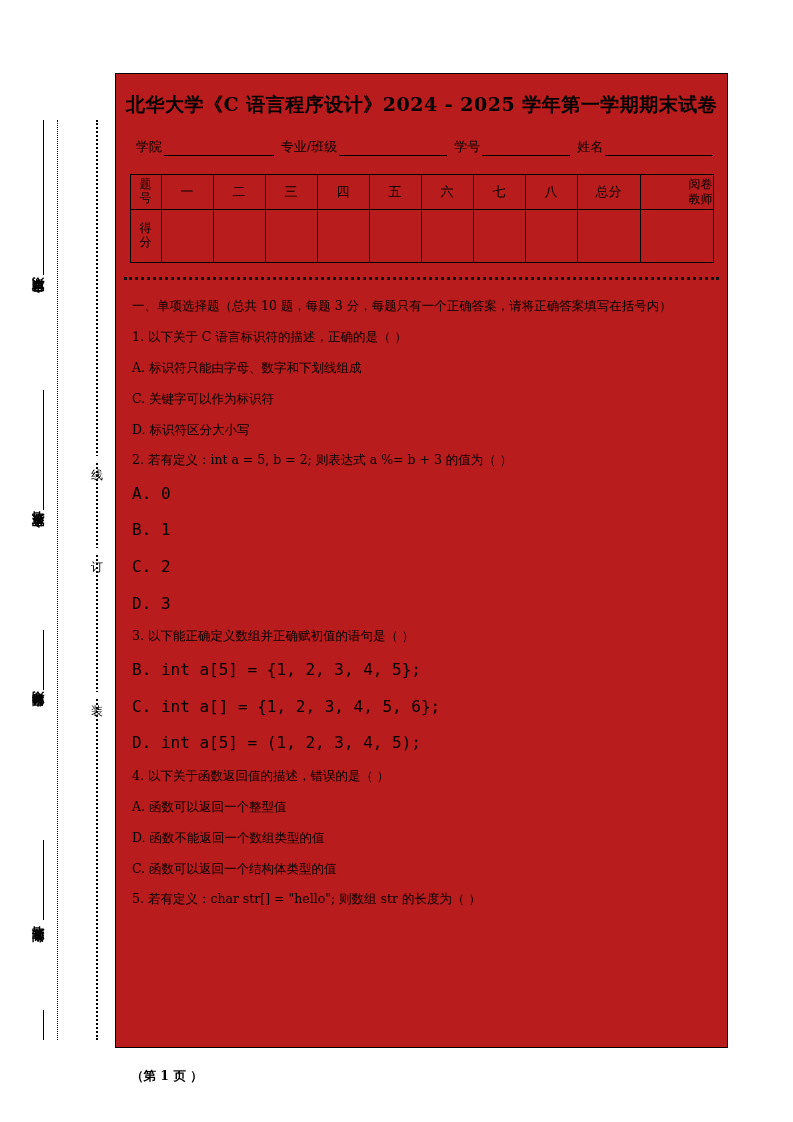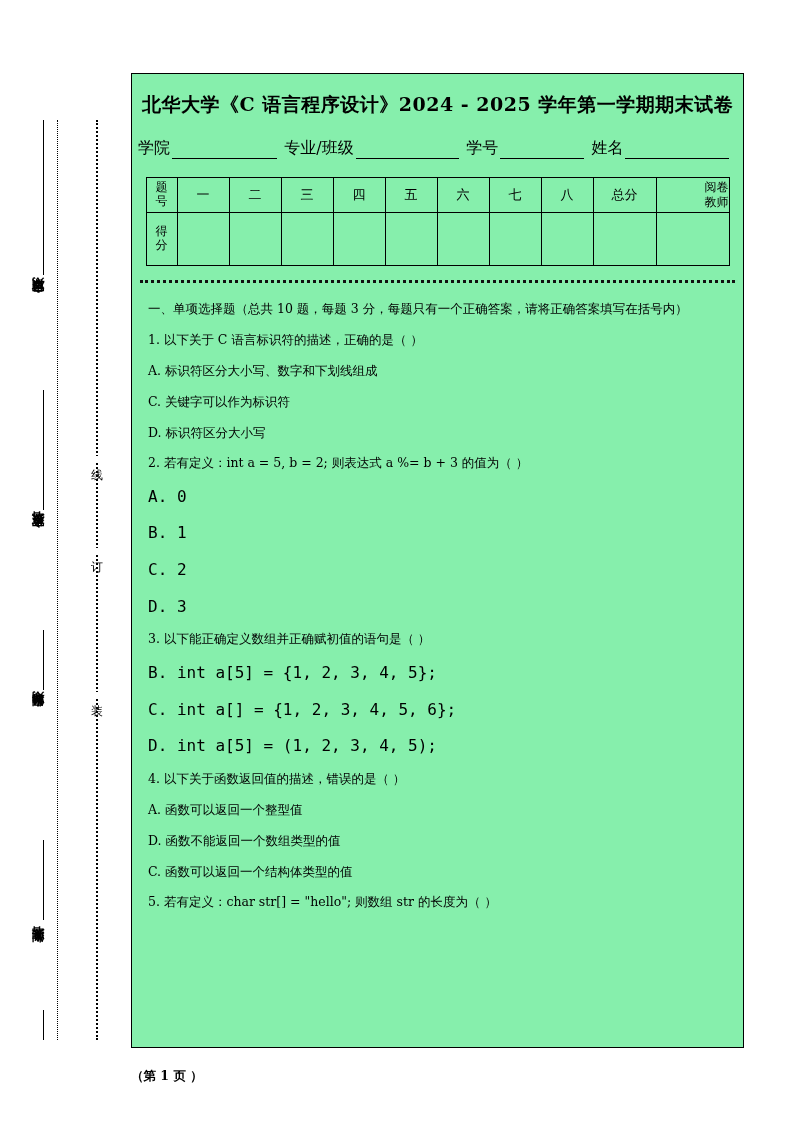--- a/index.html
+++ b/index.html
@@ -78,45 +78,45 @@
     padding: 3px 0;
     font-family: "DejaVu Sans", "Liberation Sans", sans-serif;
   }
   .vmark.m-line { top: 456px; }
   .vmark.m-ding { top: 548px; }
   .vmark.m-zhuang { top: 692px; }
 
   
   .sheet {
     position: absolute;
-    left: 131px;
+    left: 115px;
     top: 73px;
     width: 613px;
     height: 975px;
     border: 1.5px solid #000;
     box-sizing: border-box;
-    background: #86efac;
+    background: #b91c1c;
   }
 
   .title {
     text-align: center;
     font-size: 19px;
     font-weight: bold;
     font-family: "DejaVu Serif", "Liberation Serif", serif;
     letter-spacing: 0.5px;
     margin: 18px 10px 0 10px;
     white-space: nowrap;
   }
 
   
   .info-row {
     display: flex;
     align-items: flex-end;
-    margin: 20px 14px 0 6px;
-    font-size: 16px;
+    margin: 20px 14px 0 20px;
+    font-size: 13px;
     font-family: "DejaVu Serif", "Liberation Serif", serif;
   }
   .info-label {
     white-space: nowrap;
     padding-right: 2px;
   }
   .info-blank {
     border-bottom: 1px solid #000;
     height: 13px;
   }
@@ -285,21 +285,21 @@
     </tbody>
   </table>
 
   <div class="dot-sep"></div>
 
   <div class="body">
 
     <div class="section-head">一、单项选择题（总共 10 题，每题 3 分，每题只有一个正确答案，请将正确答案填写在括号内）</div>
 
     <div class="q-stem">1. 以下关于 C 语言标识符的描述，正确的是（  ）</div>
-    <div class="q-opt">A. 标识符区分大小写、数字和下划线组成</div>
+    <div class="q-opt">A. 标识符只能由字母、数字和下划线组成</div>
     <div class="q-opt">C. 关键字可以作为标识符</div>
     <div class="q-opt">D. 标识符区分大小写</div>
 
     <div class="q-stem">2. 若有定义：int a = 5, b = 2; 则表达式 a %= b + 3 的值为（  ）</div>
     <div class="q-opt code">A. 0</div>
     <div class="q-opt code">B. 1</div>
     <div class="q-opt code">C. 2</div>
     <div class="q-opt code">D. 3</div>
 
     <div class="q-stem">3. 以下能正确定义数组并正确赋初值的语句是（  ）</div>

